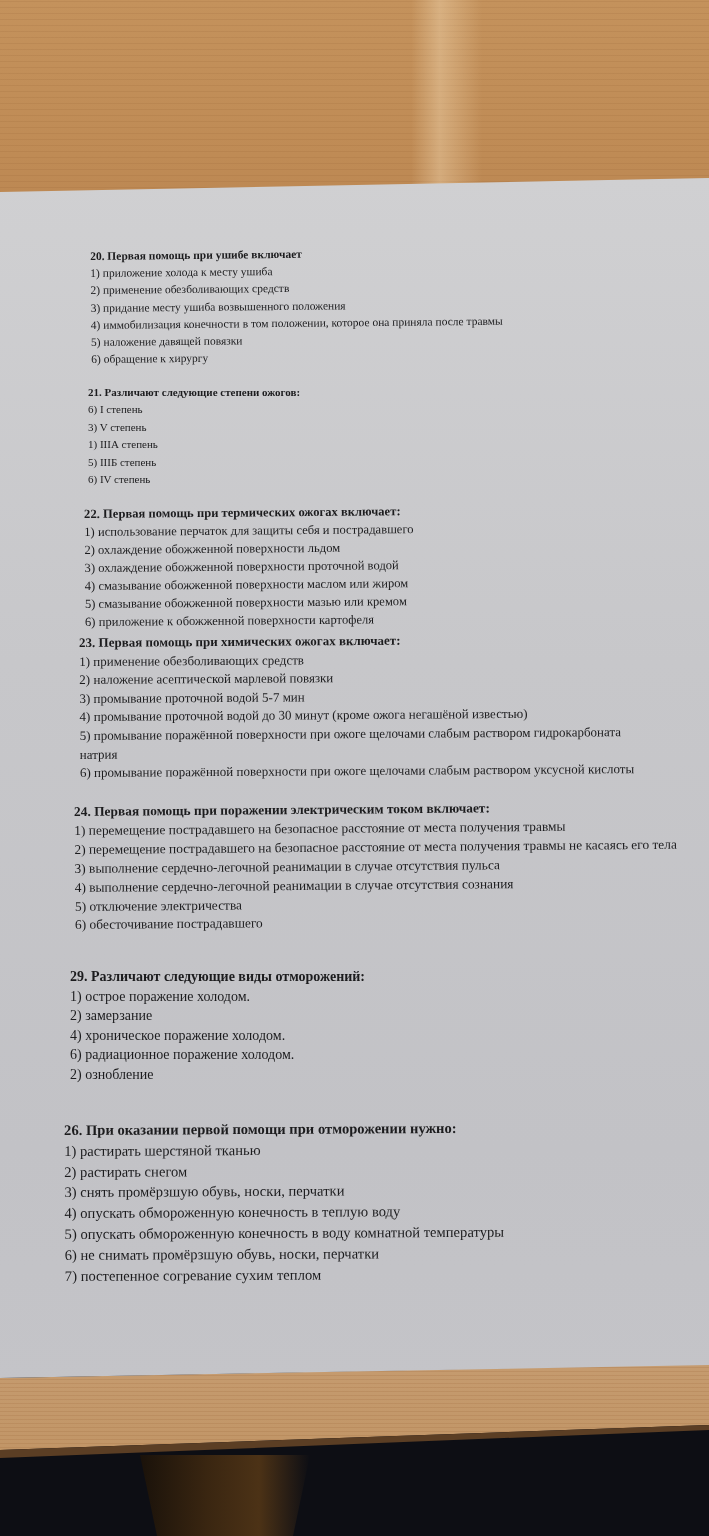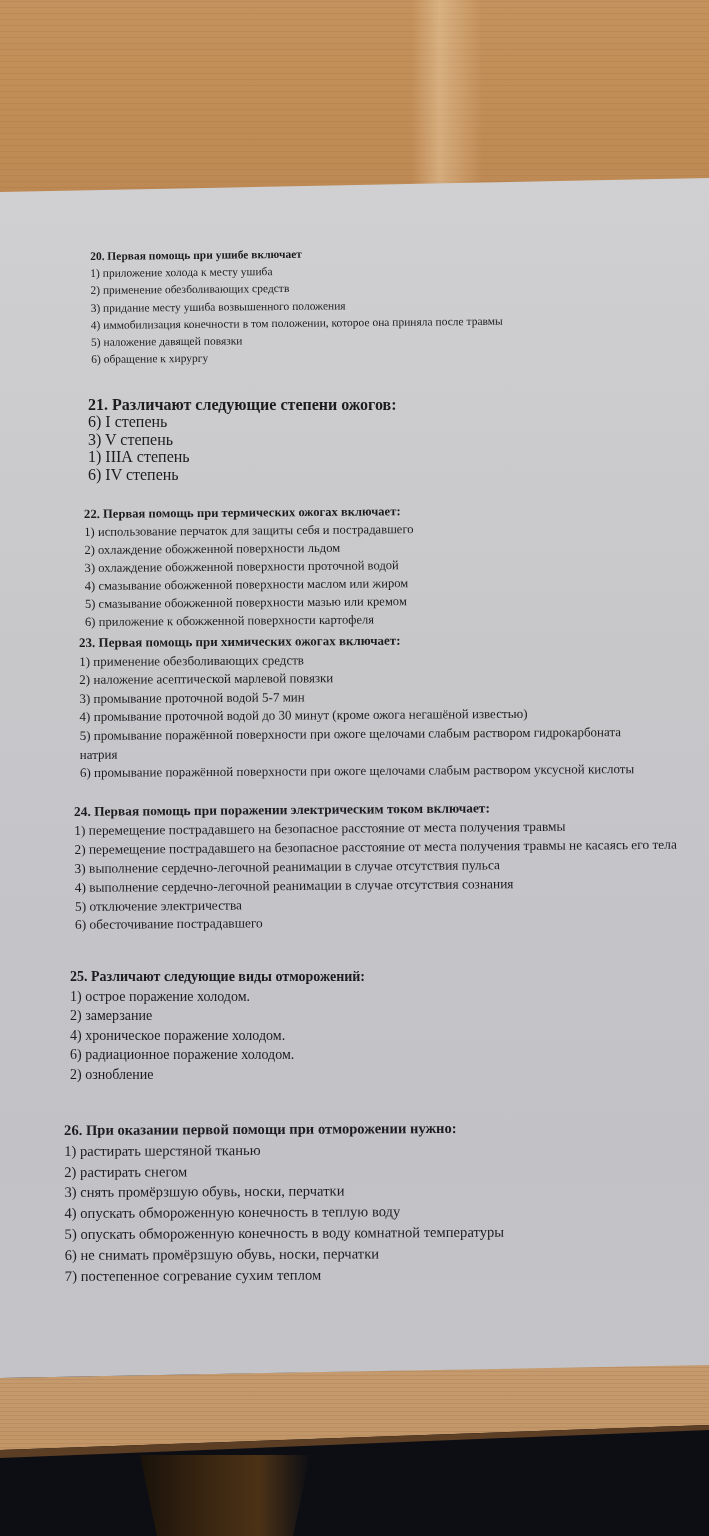--- a/index.html
+++ b/index.html
@@ -41,21 +41,21 @@
       position: absolute; left: 0; top: 0; width: 709px;
       color: #1c1c1e;
     }
     .q { position: absolute; transform-origin: left top; }
     .q-title { font-weight: bold; white-space: nowrap; }
     .opt { white-space: nowrap; }
     .wrap { white-space: normal; }
 
     
     .b20 { left: 90px; top: 248px; font-size: 11.5px; line-height: 17.2px; transform: rotate(-0.6deg); width: 610px; }
-    .b21 { left: 88px; top: 396px; font-size: 16px; line-height: 17.4px; width: 600px; }
+    .b21 { left: 88px; top: 384px; font-size: 11px; line-height: 17.4px; width: 600px; }
     .b22 { left: 84px; top: 505px; font-size: 12.6px; line-height: 18px; transform: rotate(-0.5deg); width: 610px; }
     .b23 { left: 79px; top: 634px; font-size: 13px; line-height: 18.6px; transform: rotate(-0.4deg); width: 600px; }
     .b24 { left: 74px; top: 803px; font-size: 13.4px; line-height: 18.9px; transform: rotate(-0.5deg); width: 635px; }
     .b25 { left: 70px; top: 967px; font-size: 14px; line-height: 19.6px; width: 600px; }
     .b26 { left: 64px; top: 1120px; font-size: 14.6px; line-height: 20.8px; transform: rotate(-0.3deg); width: 640px; }
 
     .b23 .opt.wrap { width: 575px; }
     .b24 .opt.wrap { width: 640px; }
   </style>
 </head>
@@ -77,20 +77,21 @@
     <div class="opt">4) иммобилизация конечности в том положении, которое она приняла после травмы</div>
     <div class="opt">5) наложение давящей повязки</div>
     <div class="opt">6) обращение к хирургу</div>
   </div>
 
   <div class="q b21">
     <div class="q-title">21. Различают следующие степени ожогов:</div>
     <div class="opt">6) I степень</div>
     <div class="opt">3) V степень</div>
     <div class="opt">1) IIIА степень</div>
+    <div class="opt">5) IIIБ степень</div>
     <div class="opt">6) IV степень</div>
   </div>
 
   <div class="q b22">
     <div class="q-title">22. Первая помощь при термических ожогах включает:</div>
     <div class="opt">1) использование перчаток для защиты себя и пострадавшего</div>
     <div class="opt">2) охлаждение обожженной поверхности льдом</div>
     <div class="opt">3) охлаждение обожженной поверхности проточной водой</div>
     <div class="opt">4) смазывание обожженной поверхности маслом или жиром</div>
     <div class="opt">5) смазывание обожженной поверхности мазью или кремом</div>
@@ -111,21 +112,21 @@
     <div class="q-title">24. Первая помощь при поражении электрическим током включает:</div>
     <div class="opt">1) перемещение пострадавшего на безопасное расстояние от места получения травмы</div>
     <div class="opt wrap">2) перемещение пострадавшего на безопасное расстояние от места получения травмы не касаясь его тела</div>
     <div class="opt">3) выполнение сердечно-легочной реанимации в случае отсутствия пульса</div>
     <div class="opt">4) выполнение сердечно-легочной реанимации в случае отсутствия сознания</div>
     <div class="opt">5) отключение электричества</div>
     <div class="opt">6) обесточивание пострадавшего</div>
   </div>
 
   <div class="q b25">
-    <div class="q-title">25. Различают следующие виды отморожений:</div>
+    <div class="q-title">29. Различают следующие виды отморожений:</div>
     <div class="opt">1)  острое поражение холодом.</div>
     <div class="opt">2)  замерзание</div>
     <div class="opt">4) хроническое поражение холодом.</div>
     <div class="opt">6) радиационное поражение холодом.</div>
     <div class="opt">2) ознобление</div>
   </div>
 
   <div class="q b26">
     <div class="q-title">26. При оказании первой помощи при отморожении нужно:</div>
     <div class="opt">1) растирать шерстяной тканью</div>

